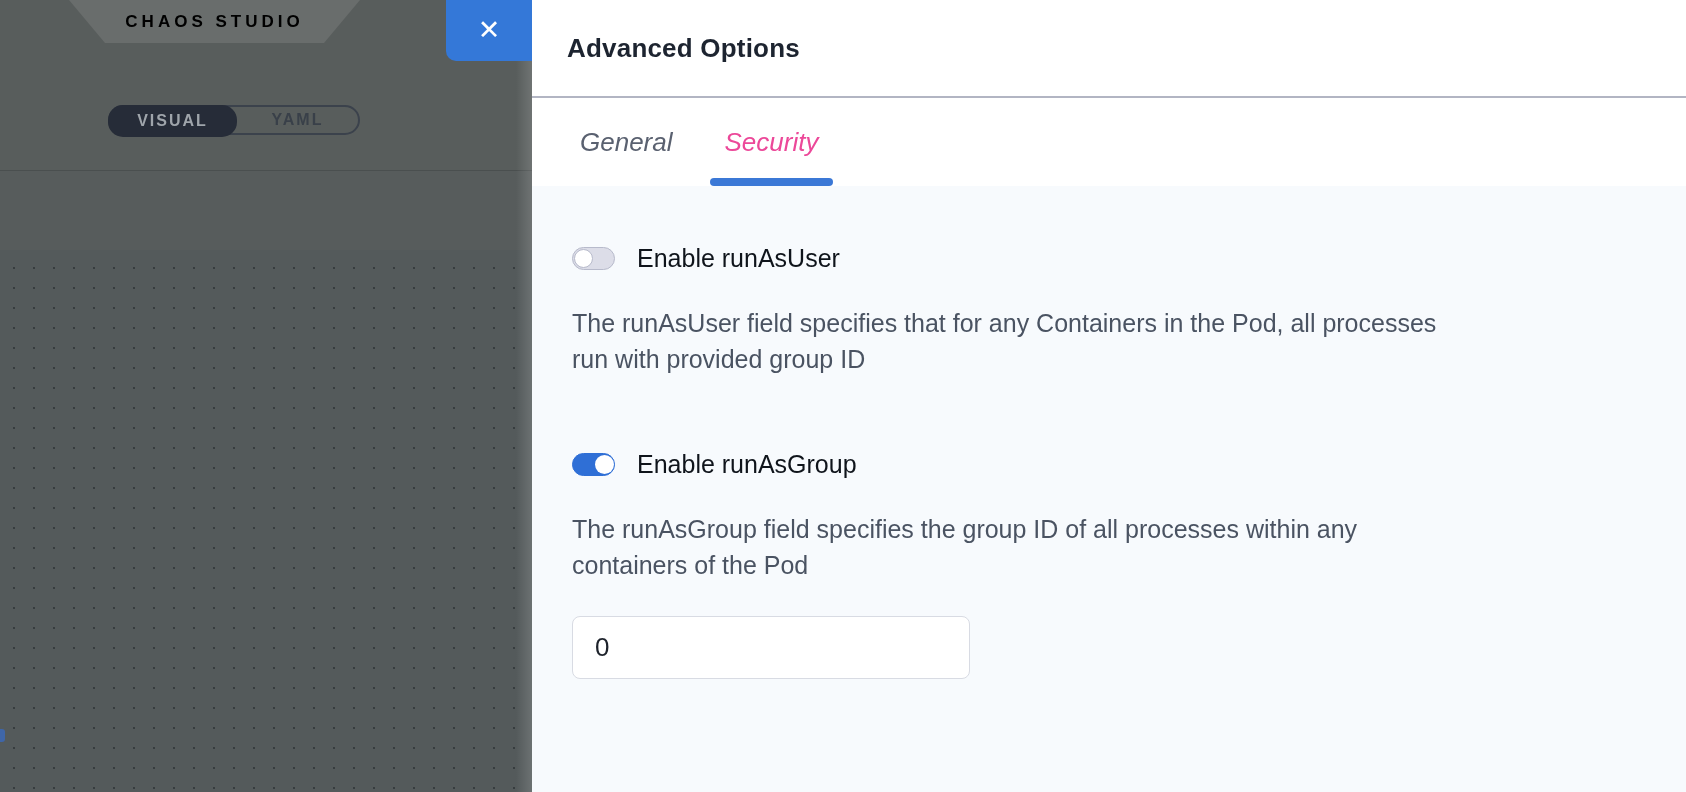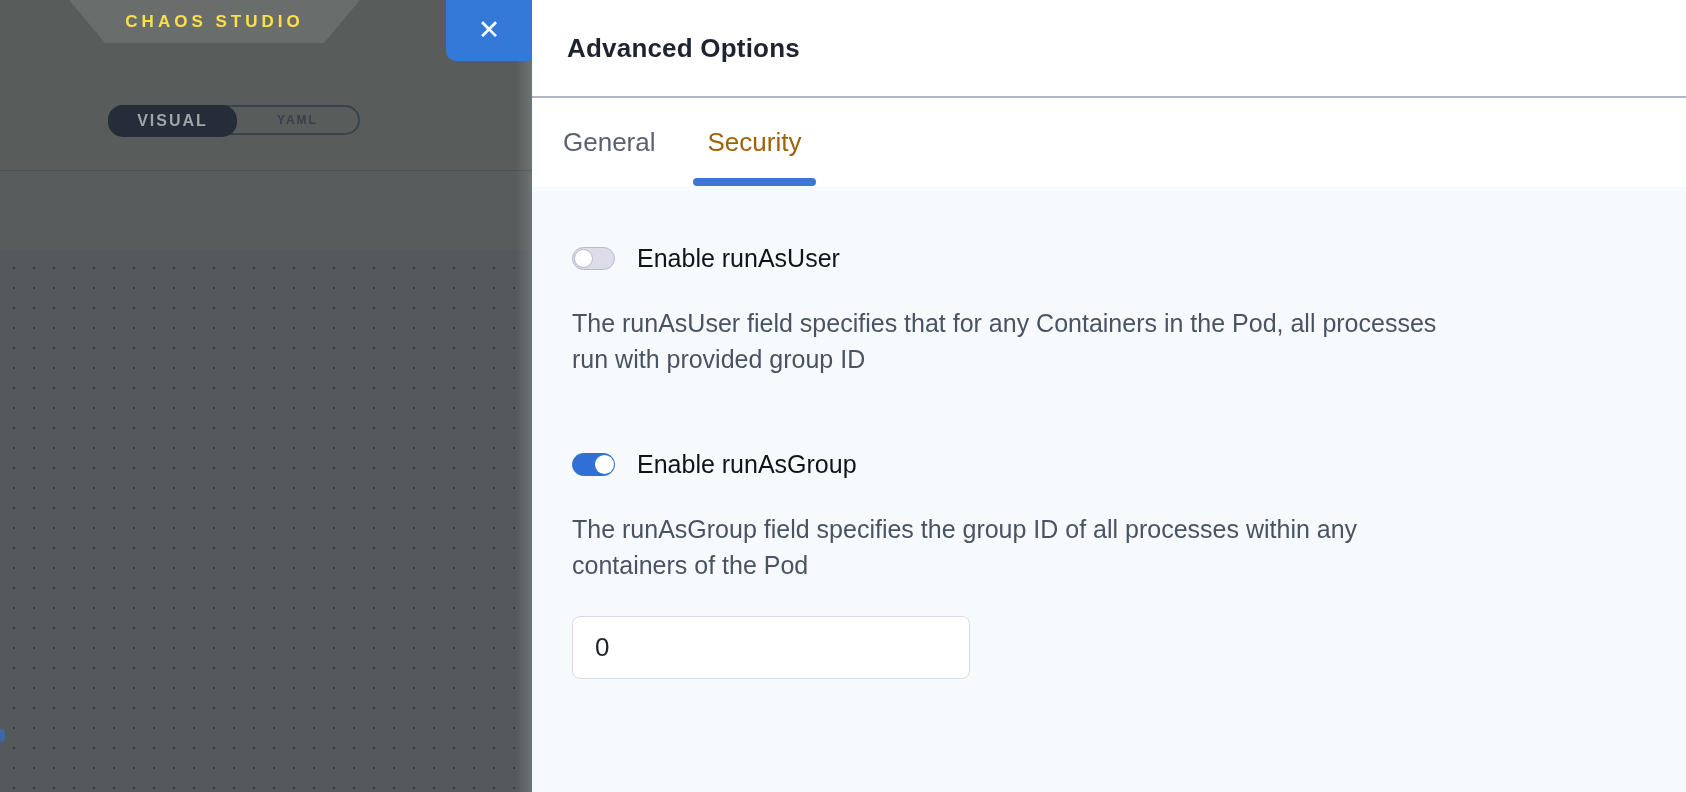--- a/index.html
+++ b/index.html
@@ -8,35 +8,35 @@
 
   
   .backdrop { position:absolute; left:0; top:0; width:532px; height:792px; background:#575c5c; }
   .topbar { position:absolute; left:0; top:0; width:532px; height:170px; background:#585d5c; }
   .brand-ribbon {
     position:absolute; left:69px; top:0; width:291px; height:43px;
     background:#696d6c;
     clip-path:polygon(0 0,100% 0,calc(100% - 36px) 100%,36px 100%);
     display:flex; align-items:center; justify-content:center;
   }
-  .brand-text { font-size:17px; font-weight:700; letter-spacing:4px; color:#fde047; }
+  .brand-text { font-size:17px; font-weight:700; letter-spacing:4px; color:#000000; }
   .seg-control {
     position:absolute; left:108px; top:105px; width:252px; height:30px;
     border:2px solid #3b424c; border-radius:16px; display:flex;
   }
   .seg-visual {
     position:absolute; left:-2px; top:-2px; width:129px; height:32px;
     background:#262c38; border-radius:15px;
     display:flex; align-items:center; justify-content:center;
     font-size:16px; font-weight:700; letter-spacing:2px; color:#9fa5ab;
   }
   .seg-yaml {
     position:absolute; left:127px; top:0; right:0; height:26px;
     display:flex; align-items:center; justify-content:center;
-    font-size:12px; font-weight:700; letter-spacing:2px; color:#394049;
+    font-size:16px; font-weight:700; letter-spacing:2px; color:#394049;
   }
   .topbar-divider { position:absolute; left:0; top:170px; width:532px; height:1px; background:#4a4f4f; }
   .subbar { position:absolute; left:0; top:171px; width:532px; height:79px; background:#575c5c; }
   .canvas {
     position:absolute; left:0; top:250px; width:532px; height:542px;
     background-color:#545a5b;
     background-image:radial-gradient(circle, rgba(20,26,28,0.45) 1.3px, transparent 1.5px);
     background-size:20px 20px; background-position:4px 8px;
   }
   .edge-glow {
@@ -56,25 +56,25 @@
     cursor:pointer;
   }
   .close-glyph { color:#ffffff; font-size:27px; font-weight:700; line-height:1; }
 
   
   .panel { position:absolute; left:532px; top:0; width:1154px; height:592px; background:#ffffff; }
   .panel-header { position:absolute; left:0; top:0; width:100%; height:96px; background:#ffffff; display:flex; align-items:center; padding-left:35px; }
   .panel-title { font-size:26px; font-weight:700; color:#1d2430; letter-spacing:0.2px; }
   .panel-divider { position:absolute; left:0; top:96px; width:100%; height:2px; background:#b2b5c3; }
 
-  .tabbar { position:absolute; left:0; top:98px; width:100%; height:88px; background:#ffffff; display:flex; align-items:center; padding-left:16px; }
+  .tabbar { position:absolute; left:0; top:98px; width:100%; height:88px; background:#ffffff; display:flex; align-items:center; padding-left:33px;font-style:italic; }
   .tab { position:relative; height:100%; display:flex; align-items:center; padding:0 15px; font-size:26px; cursor:pointer; }
   .tab + .tab { margin-left:22px; }
   .tab.inactive { color:#5a6170; }
-  .tab.active { color:#a16207; }
+  .tab.active { color:#ec4899; }
   .tab.active .tab-underline {
     position:absolute; left:0; right:0; bottom:0; height:8px;
     background:#3b78d6; border-radius:4px;
   }
 
   .content {
     position:absolute; left:0; top:186px; width:100%; height:606px;
     background:#f7fafd; padding:58px 40px 0 40px;
   }
 

